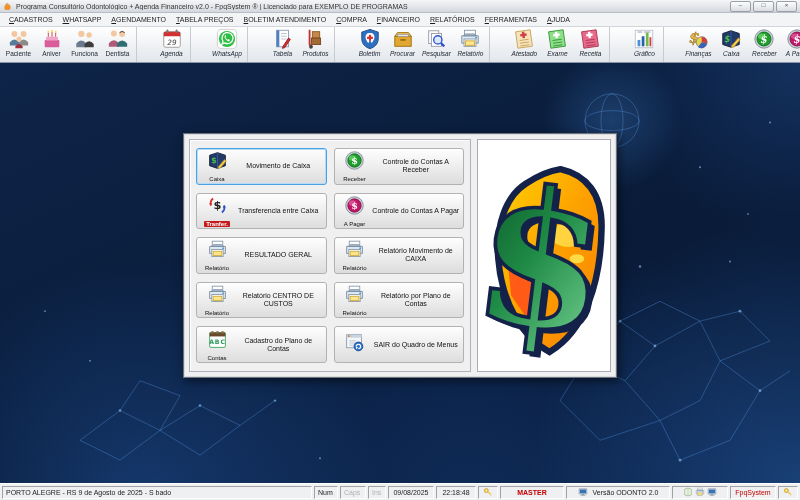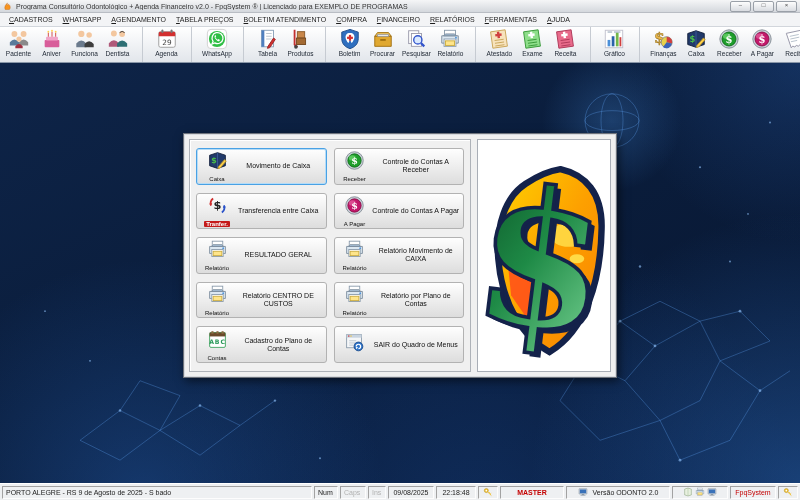--- a/index.html
+++ b/index.html
@@ -14,21 +14,21 @@
   .winbtn{width:19px;height:9px;margin-left:2px;border:1px solid #9aa0a8;border-radius:2px;background:linear-gradient(#fdfdfd,#d9dce1);font-size:6px;line-height:7px;text-align:center;color:#444;cursor:default;}
 
   
   .menubar{height:13px;background:#f3f4f6;display:flex;align-items:center;padding:0 4px;border-bottom:1px solid #d2d6dc;flex:0 0 auto;}
   .menu-item{font-size:7px;color:#1d1d1d;padding:0 5px;display:inline-block;white-space:nowrap;}
   .menu-item::first-letter{text-decoration:underline;}
 
   
   .toolbar{height:35px;background:linear-gradient(#ffffff,#e2e6eb);border-bottom:1px solid #8a97a8;display:flex;align-items:stretch;padding:0 2px;flex:0 0 auto;}
   .tgroup{display:flex;}
-  .tgroup + .tgroup{border-left:1px solid #c6cbd2;margin-left:8px;padding-left:7px;}
+  .tgroup + .tgroup{border-left:1px solid #c6cbd2;margin-left:2px;padding-left:18px;font-style:italic;}
   .tool{min-width:27px;display:flex;flex-direction:column;align-items:center;justify-content:flex-start;padding:1px 3px 0;cursor:default;}
   .ticon{display:flex;}
   .ticon svg{width:22px;height:22px;}
   .tlabel{font-size:6.5px;color:#1b2430;white-space:nowrap;margin-top:0;}
 
   
   .desktop{flex:1;position:relative;overflow:hidden;background:
     radial-gradient(circle at 612px 58px, rgba(70,140,220,.30), transparent 70px),
     radial-gradient(circle at 100% 100%, rgba(45,115,205,.45), transparent 270px),
     radial-gradient(circle at 18% 104%, rgba(40,105,195,.38), transparent 240px),

